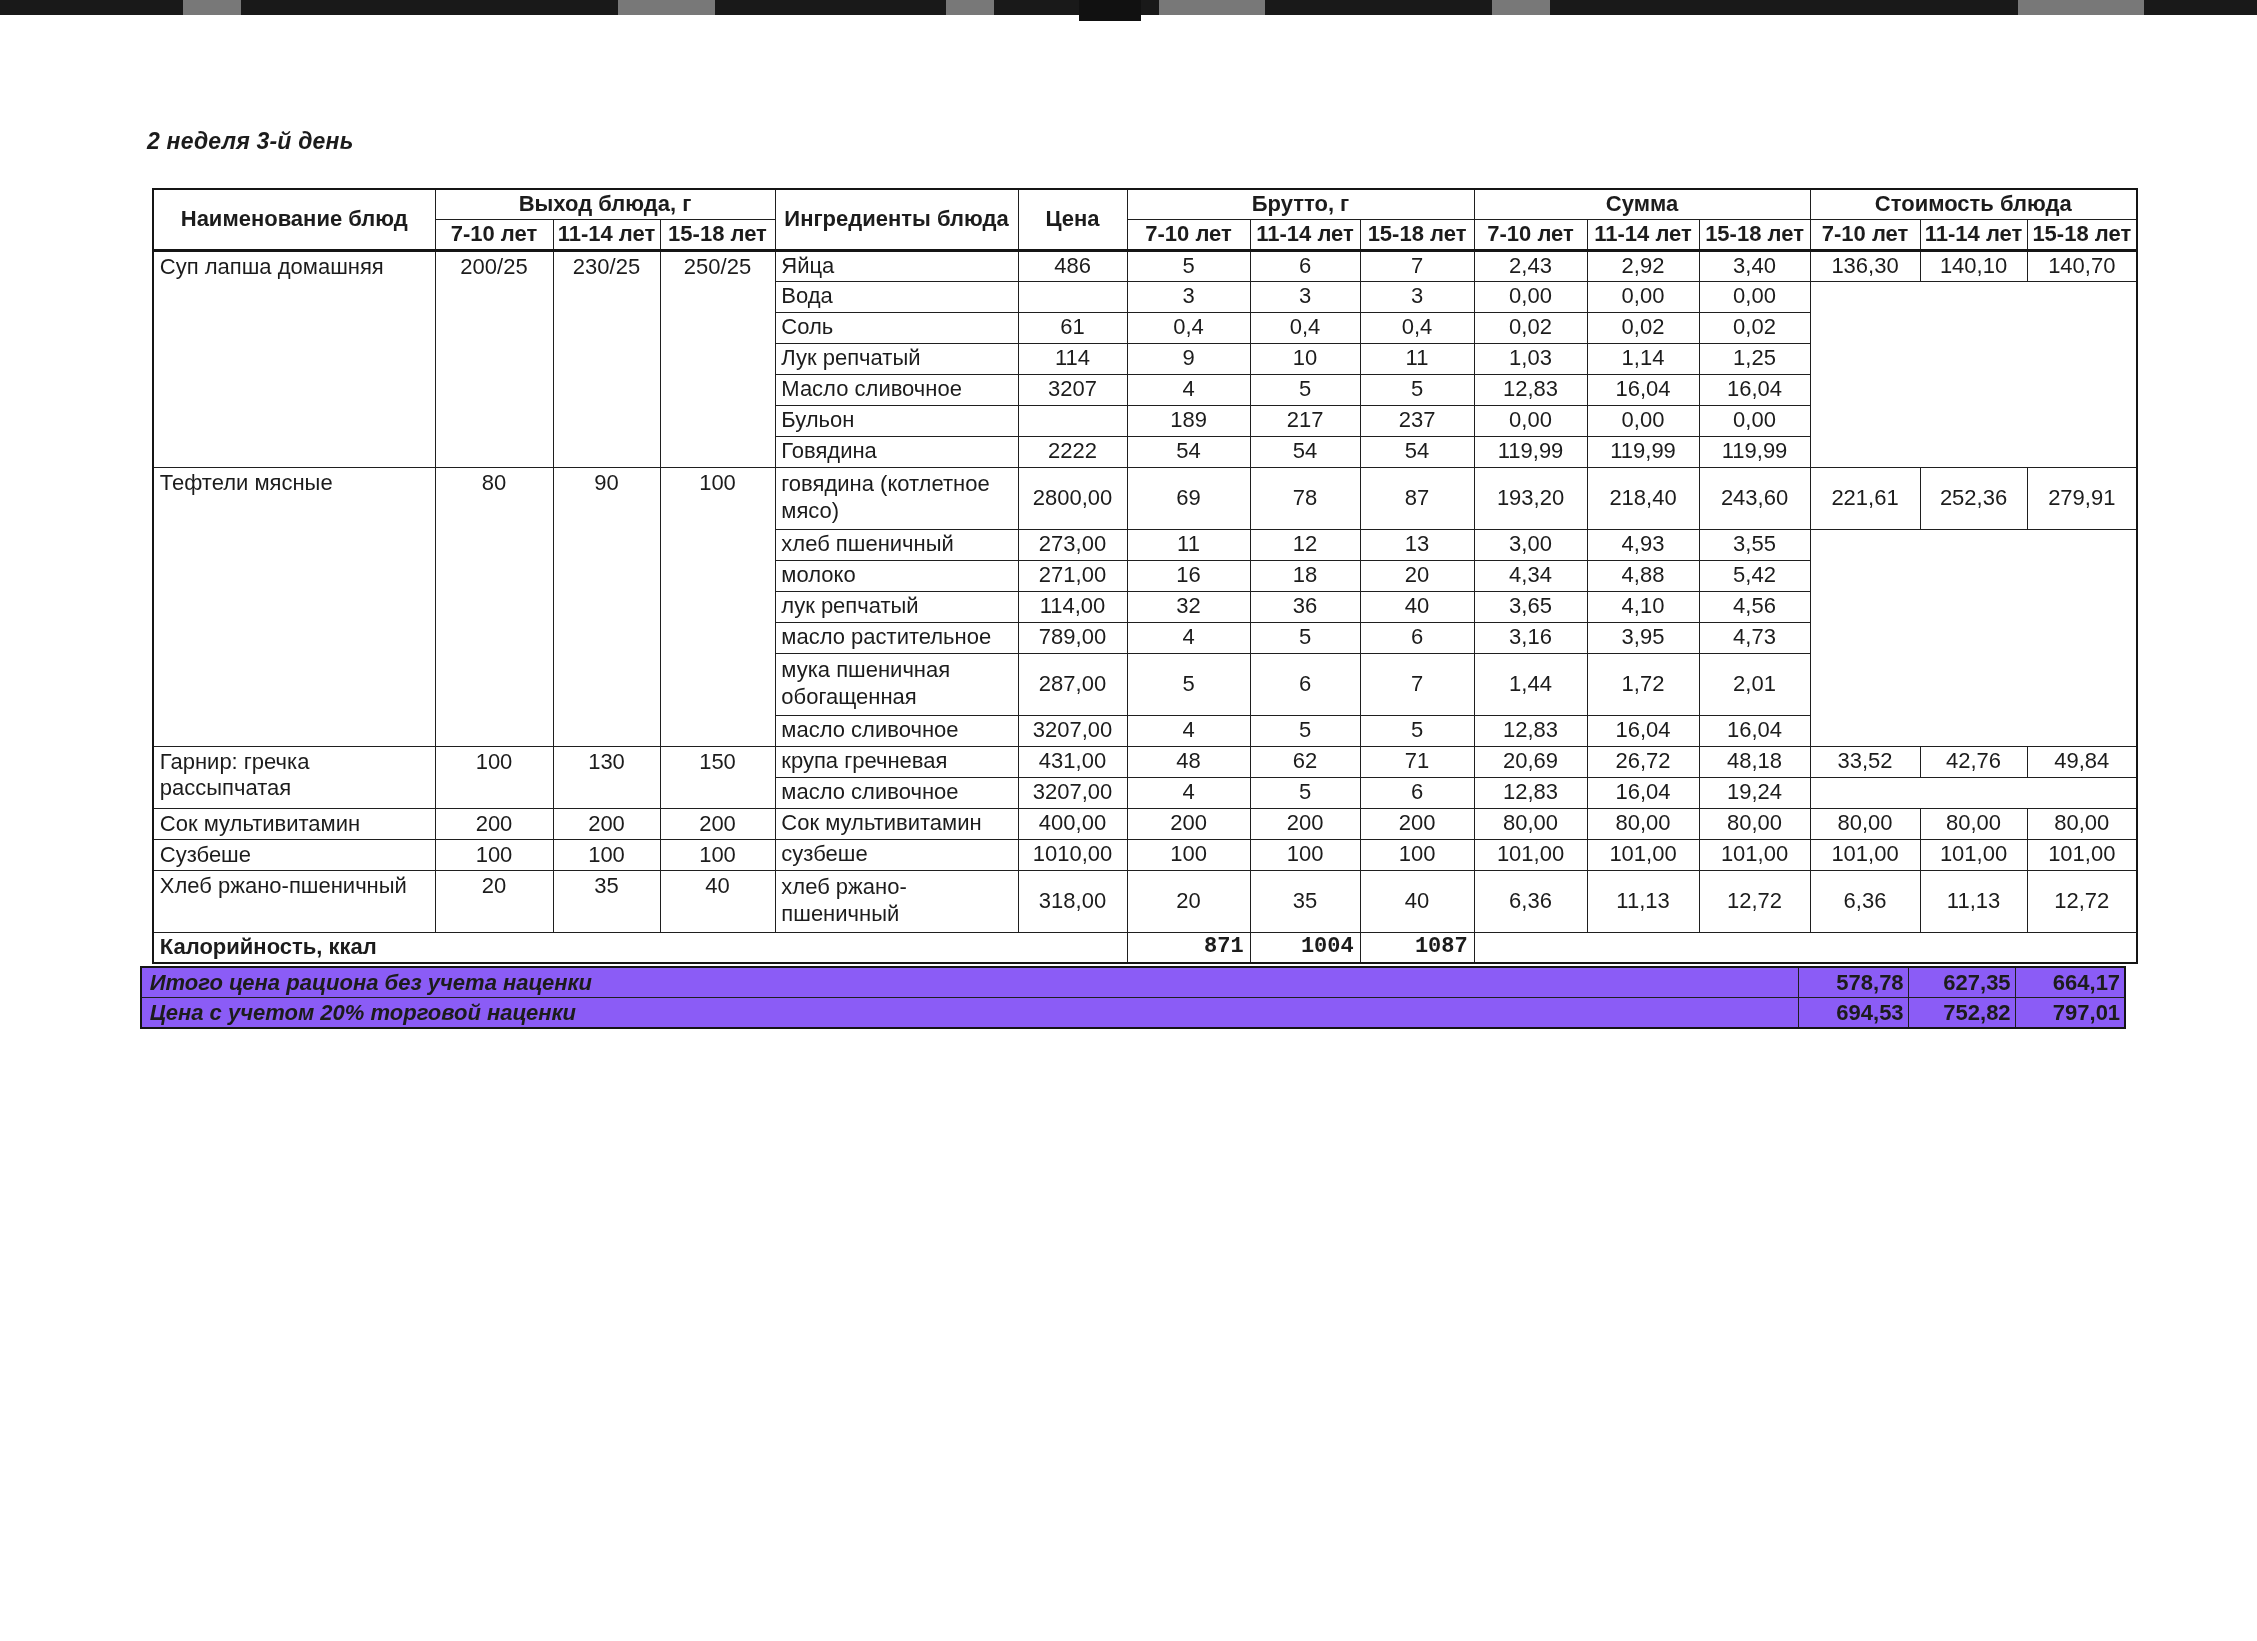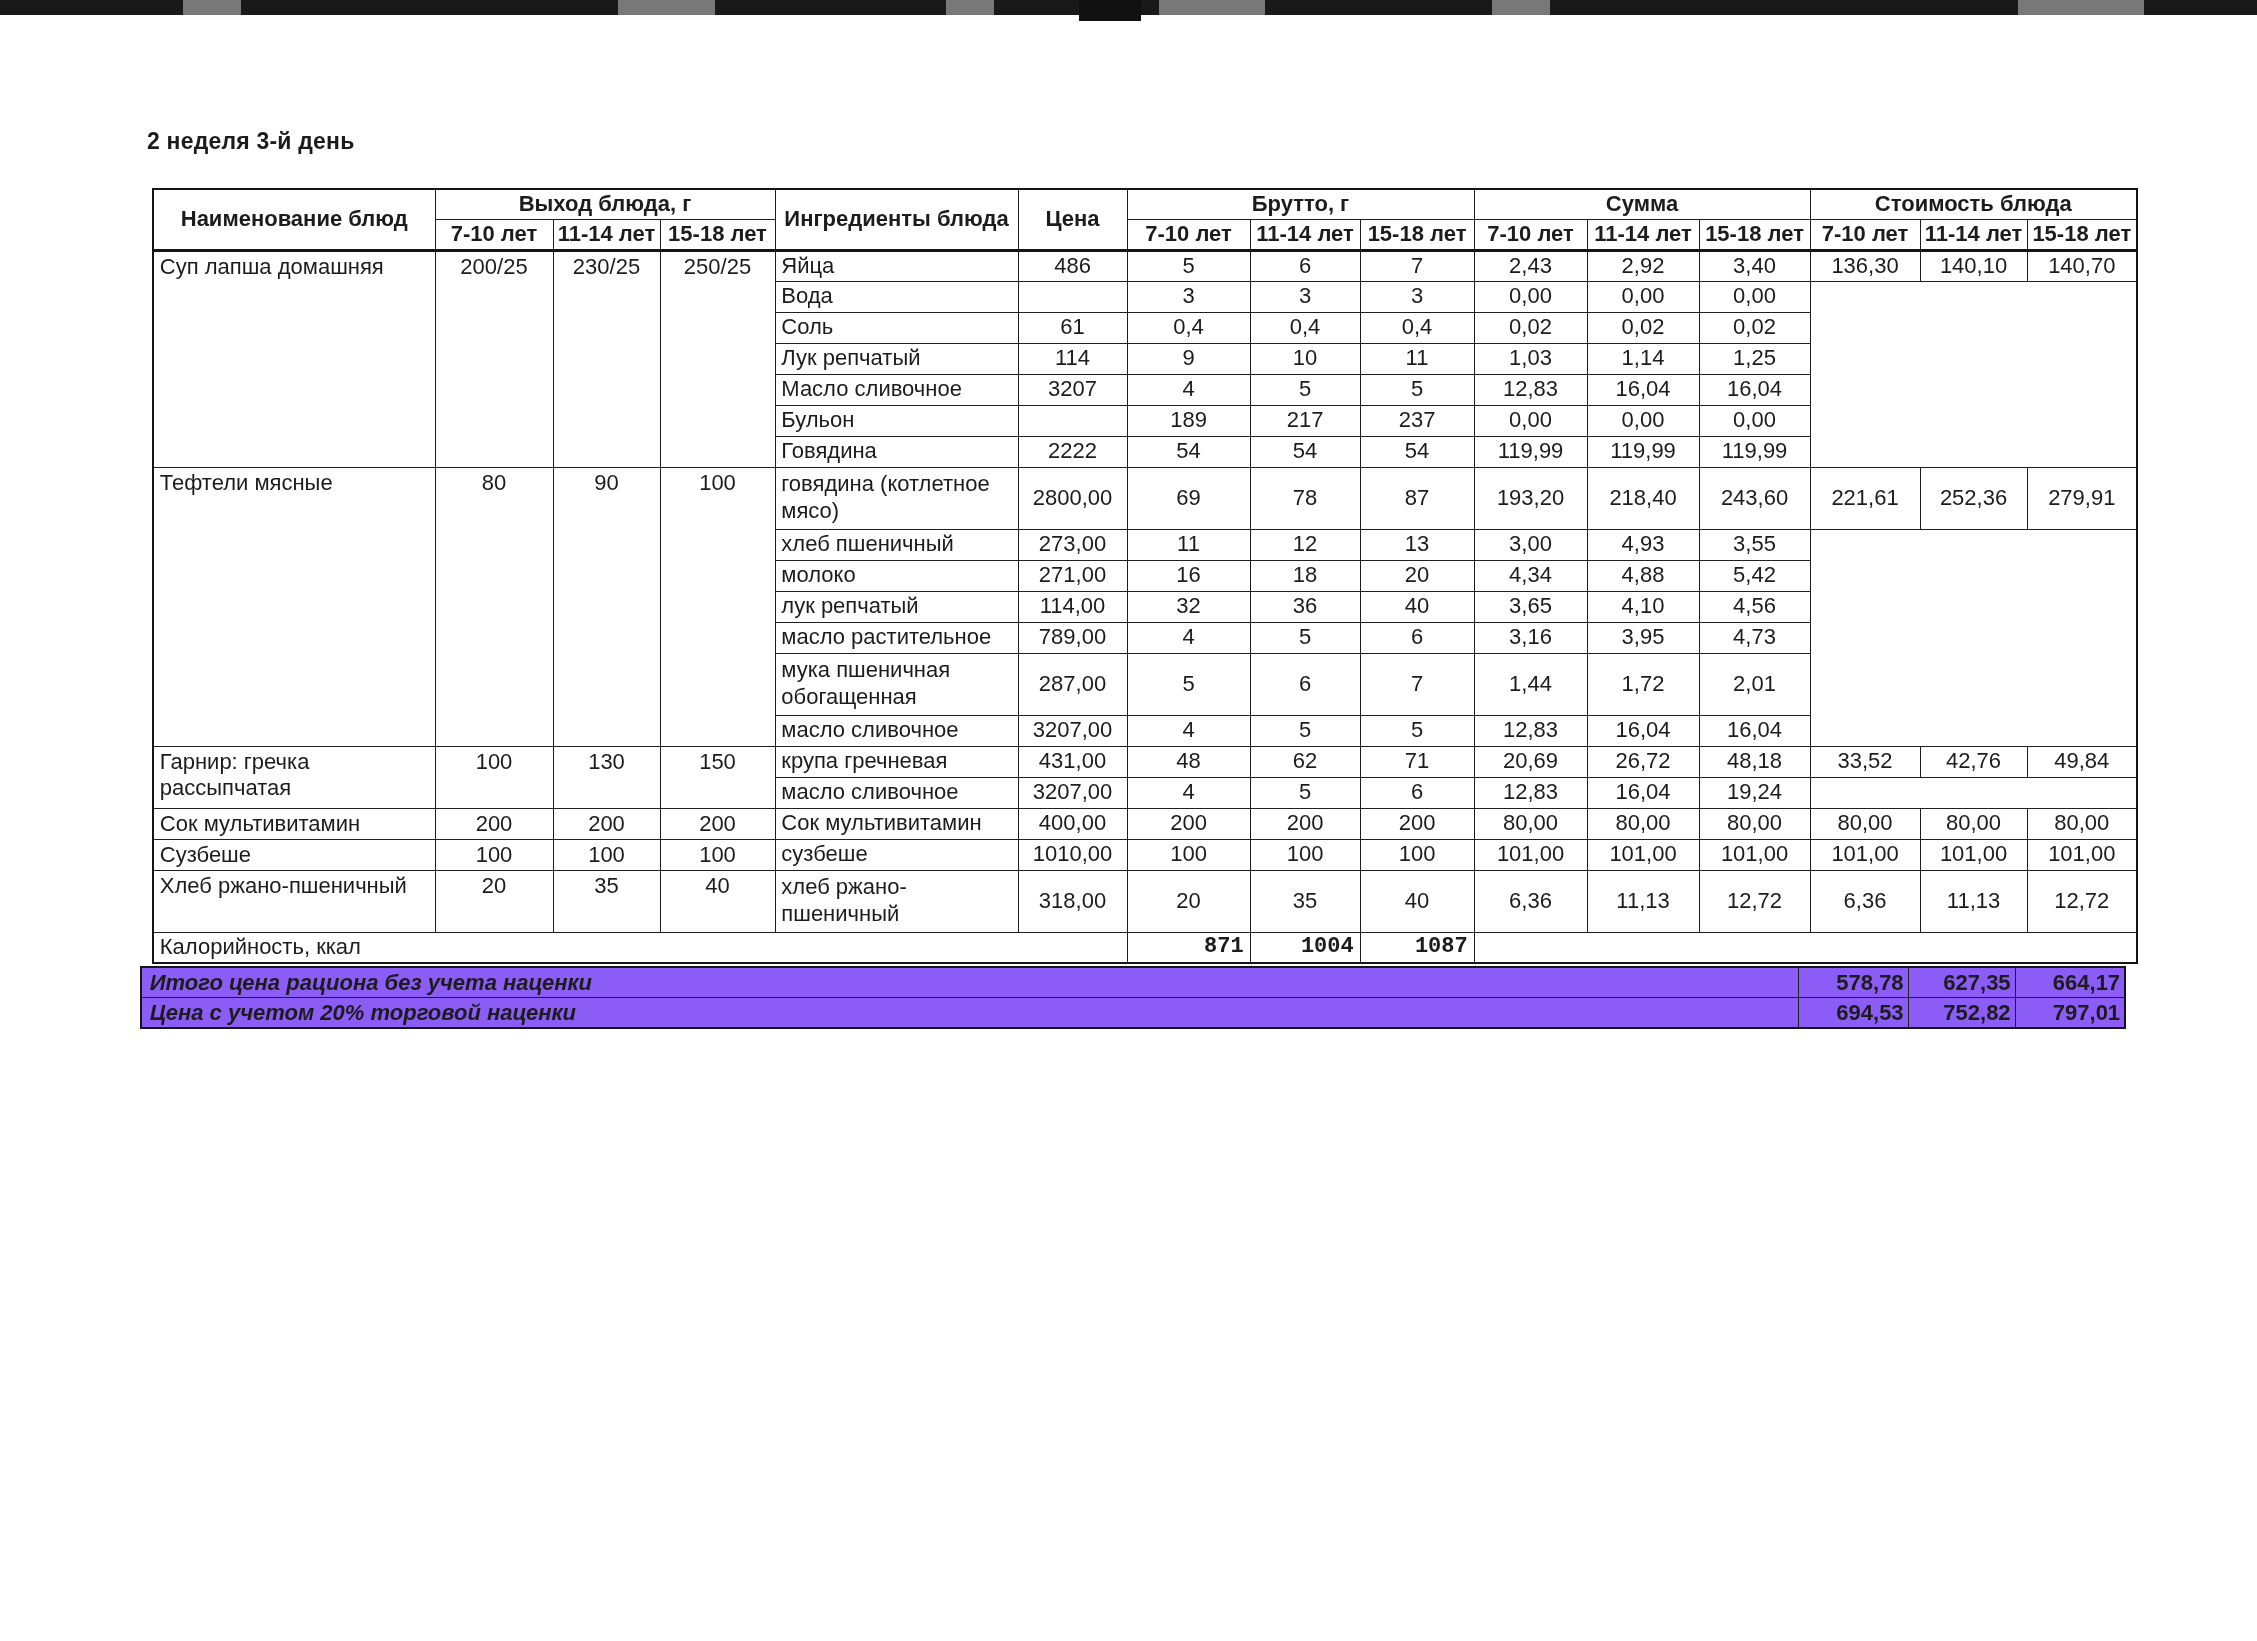--- a/index.html
+++ b/index.html
@@ -8,41 +8,41 @@
     background:#ffffff; color:#1c1c1c;
     font-family:"Liberation Sans", sans-serif;
   }
   
   #scan-strip { position:absolute; left:0; top:0; width:2257px; height:14.5px; background:#191919; overflow:visible; }
   .patch { position:absolute; top:0; height:14.5px; background:#8a8a8a; opacity:.85; }
   #blob { position:absolute; left:1079px; top:0; width:62px; height:21px; background:#111; }
 
   #title {
     position:absolute; left:147px; top:128px;
-    font-size:23px; font-weight:bold; letter-spacing:0.2px;
+    font-size:23px; font-weight:bold; letter-spacing:0.2px;font-style:italic;
   }
 
   table.menu {
     position:absolute; left:152px; top:188px; width:1984px;
     border-collapse:collapse; table-layout:fixed;
     border:2.9px solid #151515;
   }
   .menu th, .menu td {
     border:1.9px solid #1f1f1f;
     font-size:22px; line-height:1.22;
     padding:0 3.9px; overflow:hidden;
     vertical-align:middle;
   }
   .menu thead th { font-weight:bold; text-align:center; padding:1px 1.9px; }
   .menu thead th.thick { border-bottom:3.9px solid #151515; }
   .menu td.dish { text-align:left; vertical-align:top; padding:1.9px 3.9px 0 5.8px; font-weight:500; }
   .menu td.out  { text-align:center; vertical-align:top; padding-top:1.9px; }
   .menu td.ing  { text-align:left; padding-left:5.8px; }
   .menu td.num  { text-align:center; }
-  .menu td.cal-label { font-weight:normal; text-align:left; padding-left:5.8px; }
+  .menu td.cal-label { font-weight:bold; text-align:left; padding-left:5.8px; }
   .menu td.cal-val   { font-weight:bold; text-align:right; padding-right:5.8px;font-family:Liberation Mono, monospace; }
 
   table.totals {
     position:absolute; left:140px; top:966px; width:1984px;
     border-collapse:collapse; table-layout:fixed;
     border:2.9px solid #151515; background:#8b5cf6;
   }
   .totals td { border:1.9px solid #1f1f1f; font-size:22px; height:27px; }
   .totals td.lbl { font-weight:bold; font-style:italic; text-align:left; padding-left:7.7px; }
   .totals td.val { font-weight:bold; text-align:right; padding-right:3.9px; }

